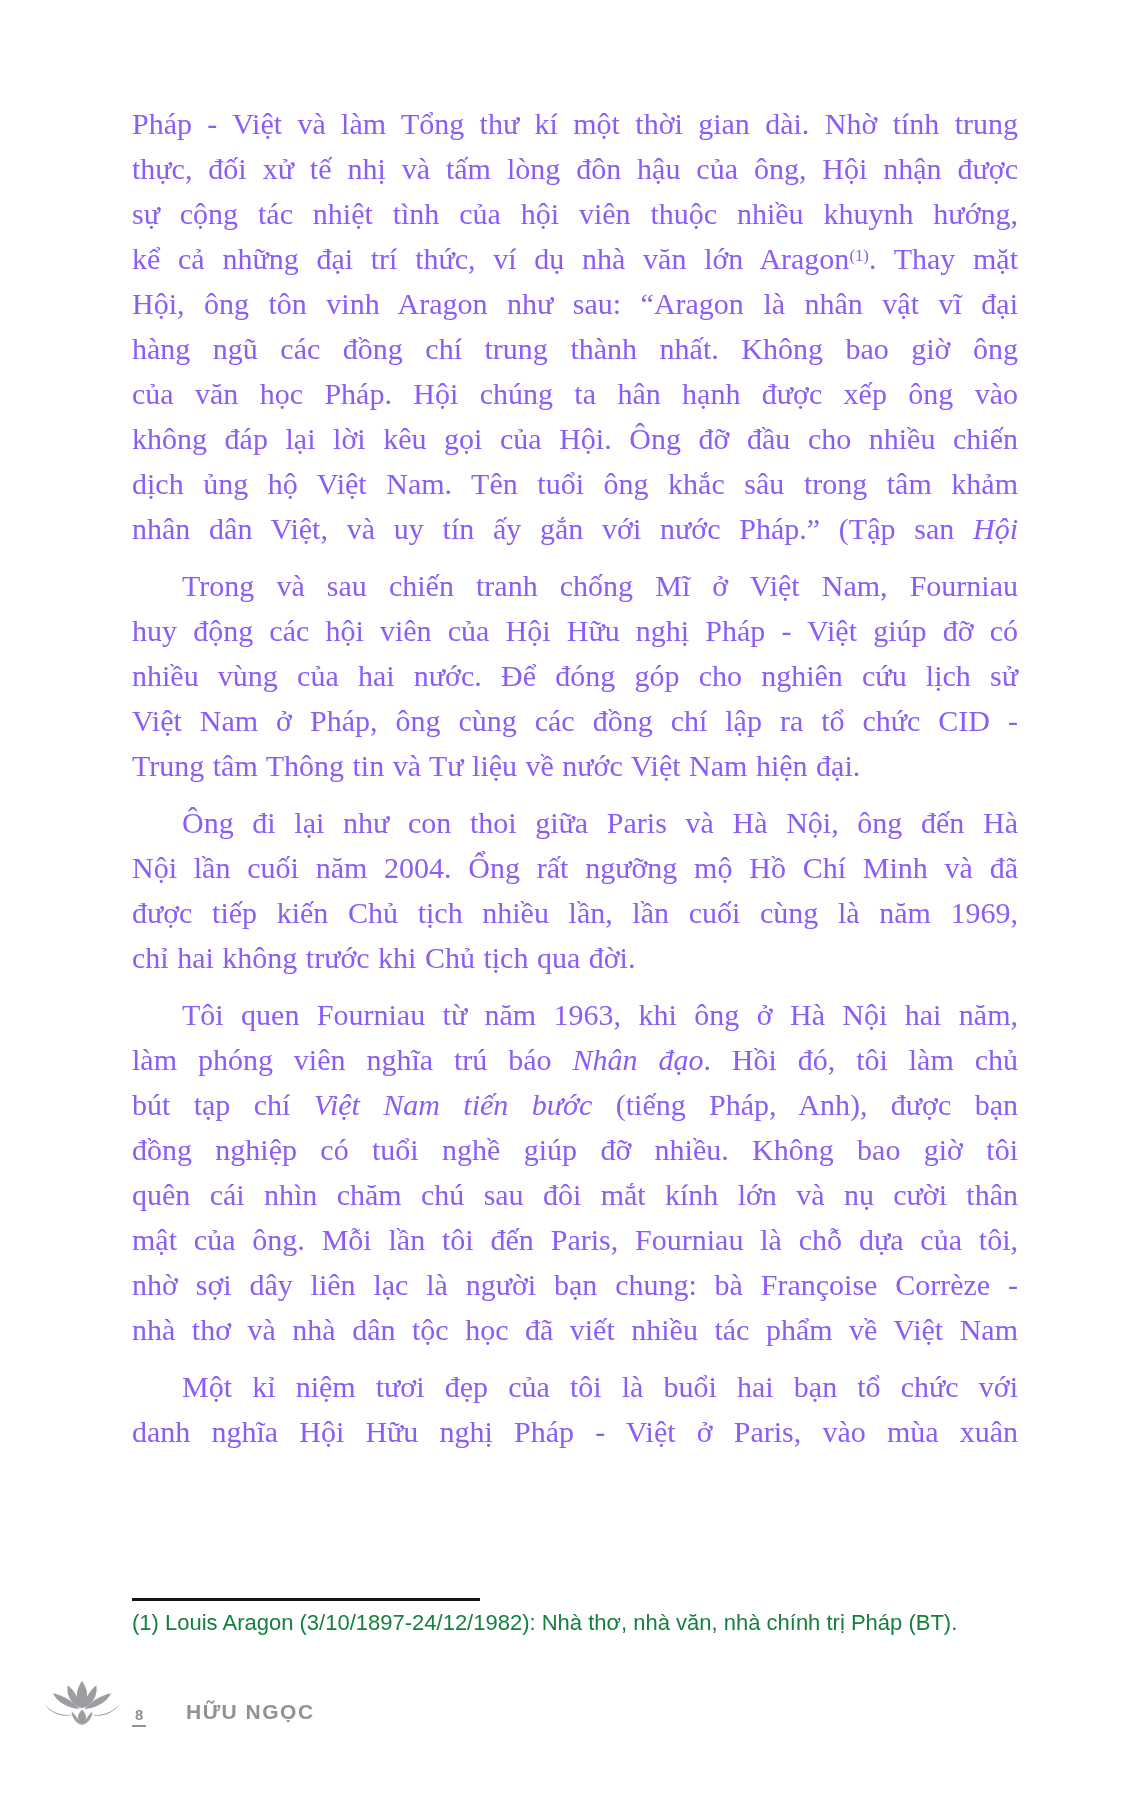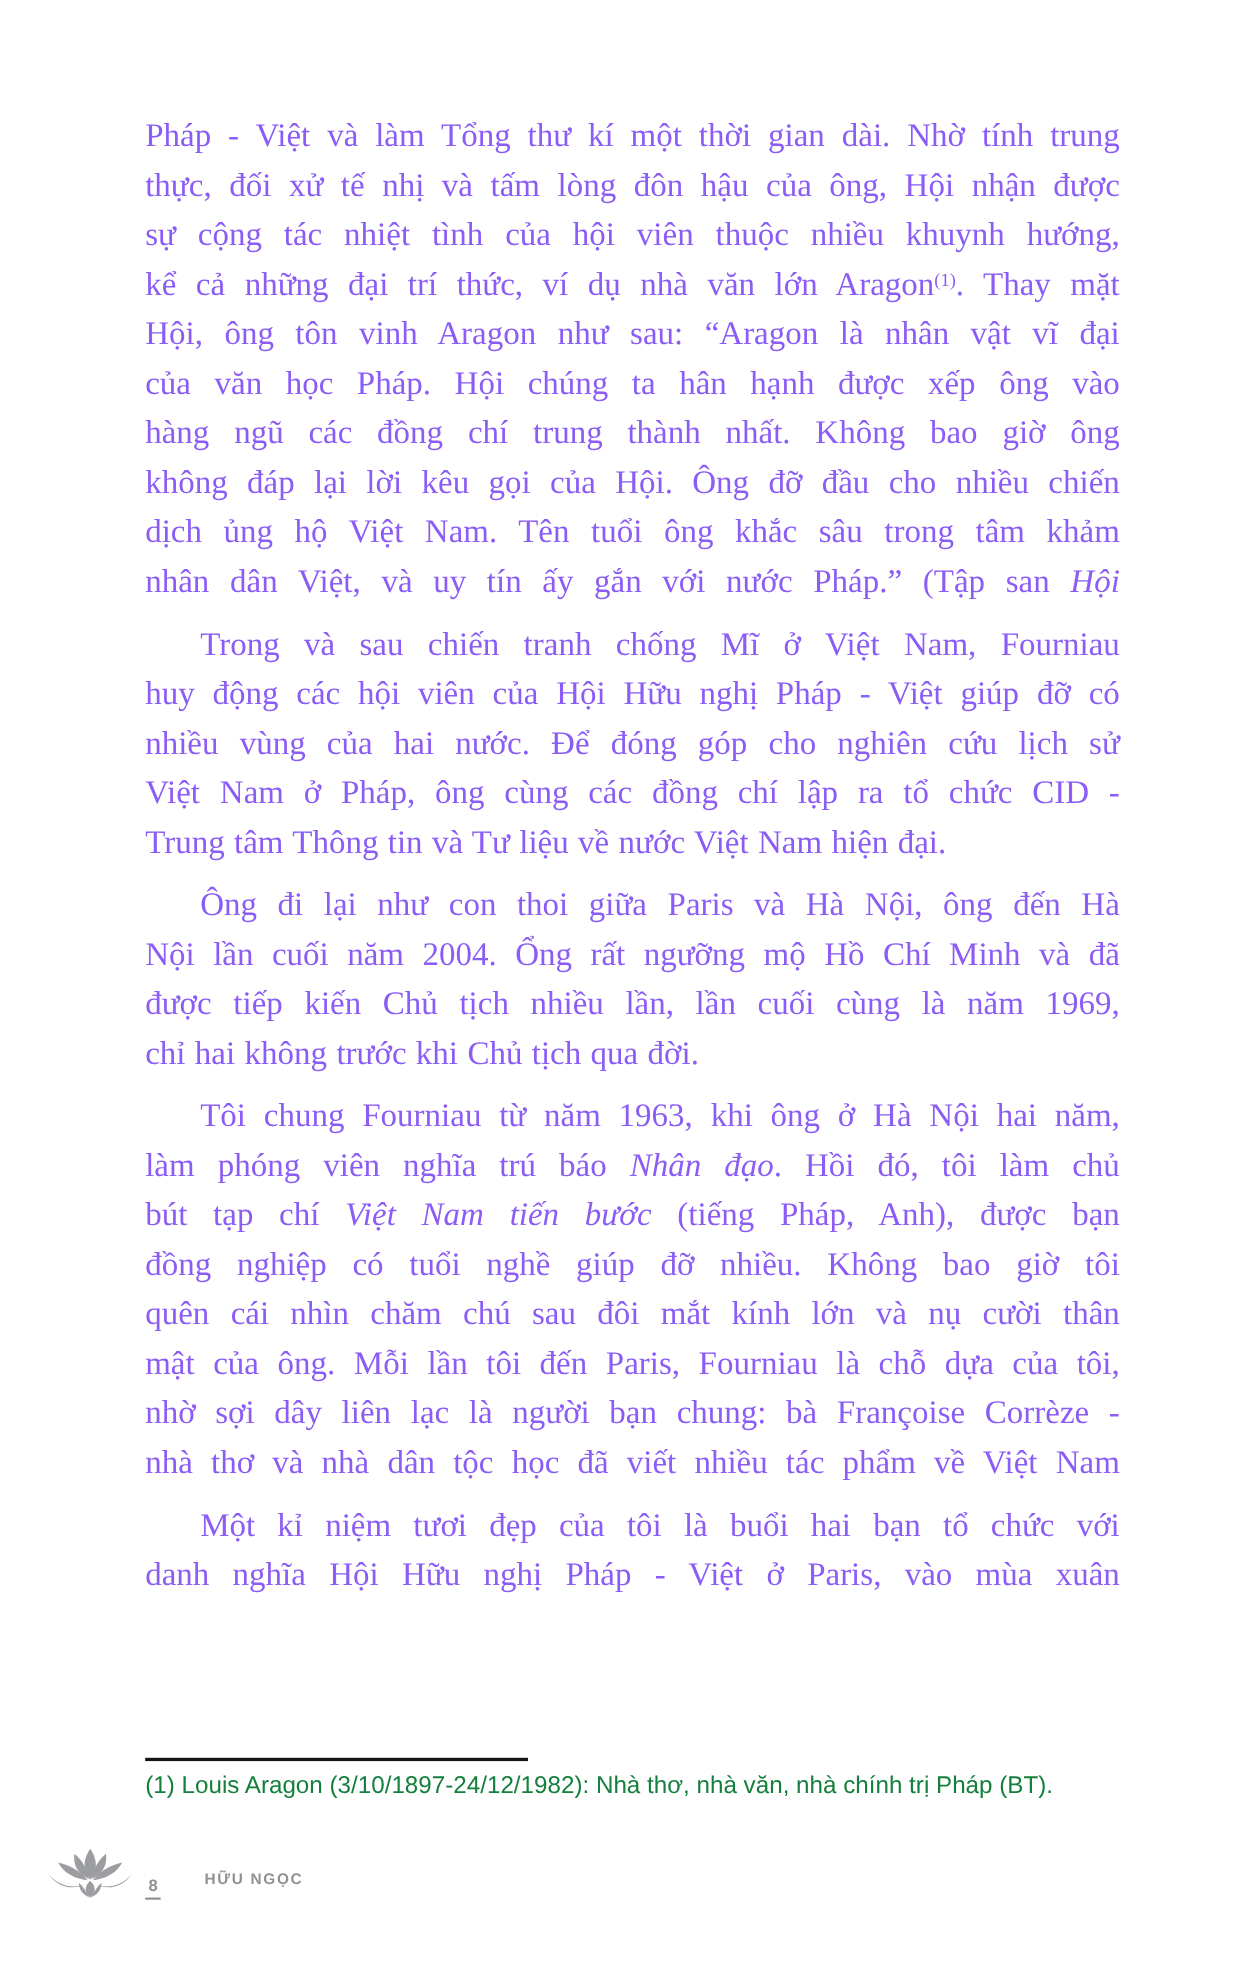--- a/index.html
+++ b/index.html
@@ -66,59 +66,59 @@
     font-size:15px;
     font-weight:bold;
     color:#8f9193;
     border-bottom:2px solid #8f9193;
     padding:0 3px 2px 3px;
   }
   .author {
     position:absolute;
     left:186px; top:32px;
     font-family:"Liberation Sans", sans-serif;
-    font-size:14px;
+    font-size:21px;
     font-weight:bold;
     letter-spacing:1.5px;
     color:#8f9193;
   }
 </style>
 </head>
 <body>
 
 <div class="page">
 
   <main class="body-text">
       <div class="para">
         <div class="line just"><span>Pháp - Việt và làm Tổng thư kí một thời gian dài. Nhờ tính trung</span></div>
         <div class="line just"><span>thực, đối xử tế nhị và tấm lòng đôn hậu của ông, Hội nhận được</span></div>
         <div class="line just"><span>sự cộng tác nhiệt tình của hội viên thuộc nhiều khuynh hướng,</span></div>
         <div class="line just"><span>kể cả những đại trí thức, ví dụ nhà văn lớn Aragon</span><sup>(1)</sup><span>. Thay mặt</span></div>
         <div class="line just"><span>Hội, ông tôn vinh Aragon như sau: “Aragon là nhân vật vĩ đại</span></div>
+        <div class="line just"><span>hàng ngũ các đồng chí trung thành nhất. Không bao giờ ông</span></div>
         <div class="line just"><span>của văn học Pháp. Hội chúng ta hân hạnh được xếp ông vào</span></div>
-        <div class="line just"><span>hàng ngũ các đồng chí trung thành nhất. Không bao giờ ông</span></div>
         <div class="line just"><span>không đáp lại lời kêu gọi của Hội. Ông đỡ đầu cho nhiều chiến</span></div>
         <div class="line just"><span>dịch ủng hộ Việt Nam. Tên tuổi ông khắc sâu trong tâm khảm</span></div>
         <div class="line just"><span>nhân dân Việt, và uy tín ấy gắn với nước Pháp.” (Tập san </span><i>Hội</i></div>
       </div>
       <div class="para">
         <div class="line just indent"><span>Trong và sau chiến tranh chống Mĩ ở Việt Nam, Fourniau</span></div>
         <div class="line just"><span>huy động các hội viên của Hội Hữu nghị Pháp - Việt giúp đỡ có</span></div>
         <div class="line just"><span>nhiều vùng của hai nước. Để đóng góp cho nghiên cứu lịch sử</span></div>
         <div class="line just"><span>Việt Nam ở Pháp, ông cùng các đồng chí lập ra tổ chức CID -</span></div>
         <div class="line"><span>Trung tâm Thông tin và Tư liệu về nước Việt Nam hiện đại.</span></div>
       </div>
       <div class="para">
         <div class="line just indent"><span>Ông đi lại như con thoi giữa Paris và Hà Nội, ông đến Hà</span></div>
         <div class="line just"><span>Nội lần cuối năm 2004. Ổng rất ngưỡng mộ Hồ Chí Minh và đã</span></div>
         <div class="line just"><span>được tiếp kiến Chủ tịch nhiều lần, lần cuối cùng là năm 1969,</span></div>
         <div class="line"><span>chỉ hai không trước khi Chủ tịch qua đời.</span></div>
       </div>
       <div class="para">
-        <div class="line just indent"><span>Tôi chung Fourniau từ năm 1963, khi ông ở Hà Nội hai năm,</span></div>
+        <div class="line just indent"><span>Tôi quen Fourniau từ năm 1963, khi ông ở Hà Nội hai năm,</span></div>
         <div class="line just"><span>làm phóng viên nghĩa trú báo </span><i>Nhân đạo</i><span>. Hồi đó, tôi làm chủ</span></div>
         <div class="line just"><span>bút tạp chí </span><i>Việt Nam tiến bước</i><span> (tiếng Pháp, Anh), được bạn</span></div>
         <div class="line just"><span>đồng nghiệp có tuổi nghề giúp đỡ nhiều. Không bao giờ tôi</span></div>
         <div class="line just"><span>quên cái nhìn chăm chú sau đôi mắt kính lớn và nụ cười thân</span></div>
         <div class="line just"><span>mật của ông. Mỗi lần tôi đến Paris, Fourniau là chỗ dựa của tôi,</span></div>
         <div class="line just"><span>nhờ sợi dây liên lạc là người bạn chung: bà Françoise Corrèze -</span></div>
         <div class="line just"><span>nhà thơ và nhà dân tộc học đã viết nhiều tác phẩm về Việt Nam</span></div>
       </div>
       <div class="para">
         <div class="line just indent"><span>Một kỉ niệm tươi đẹp của tôi là buổi hai bạn tổ chức với</span></div>

